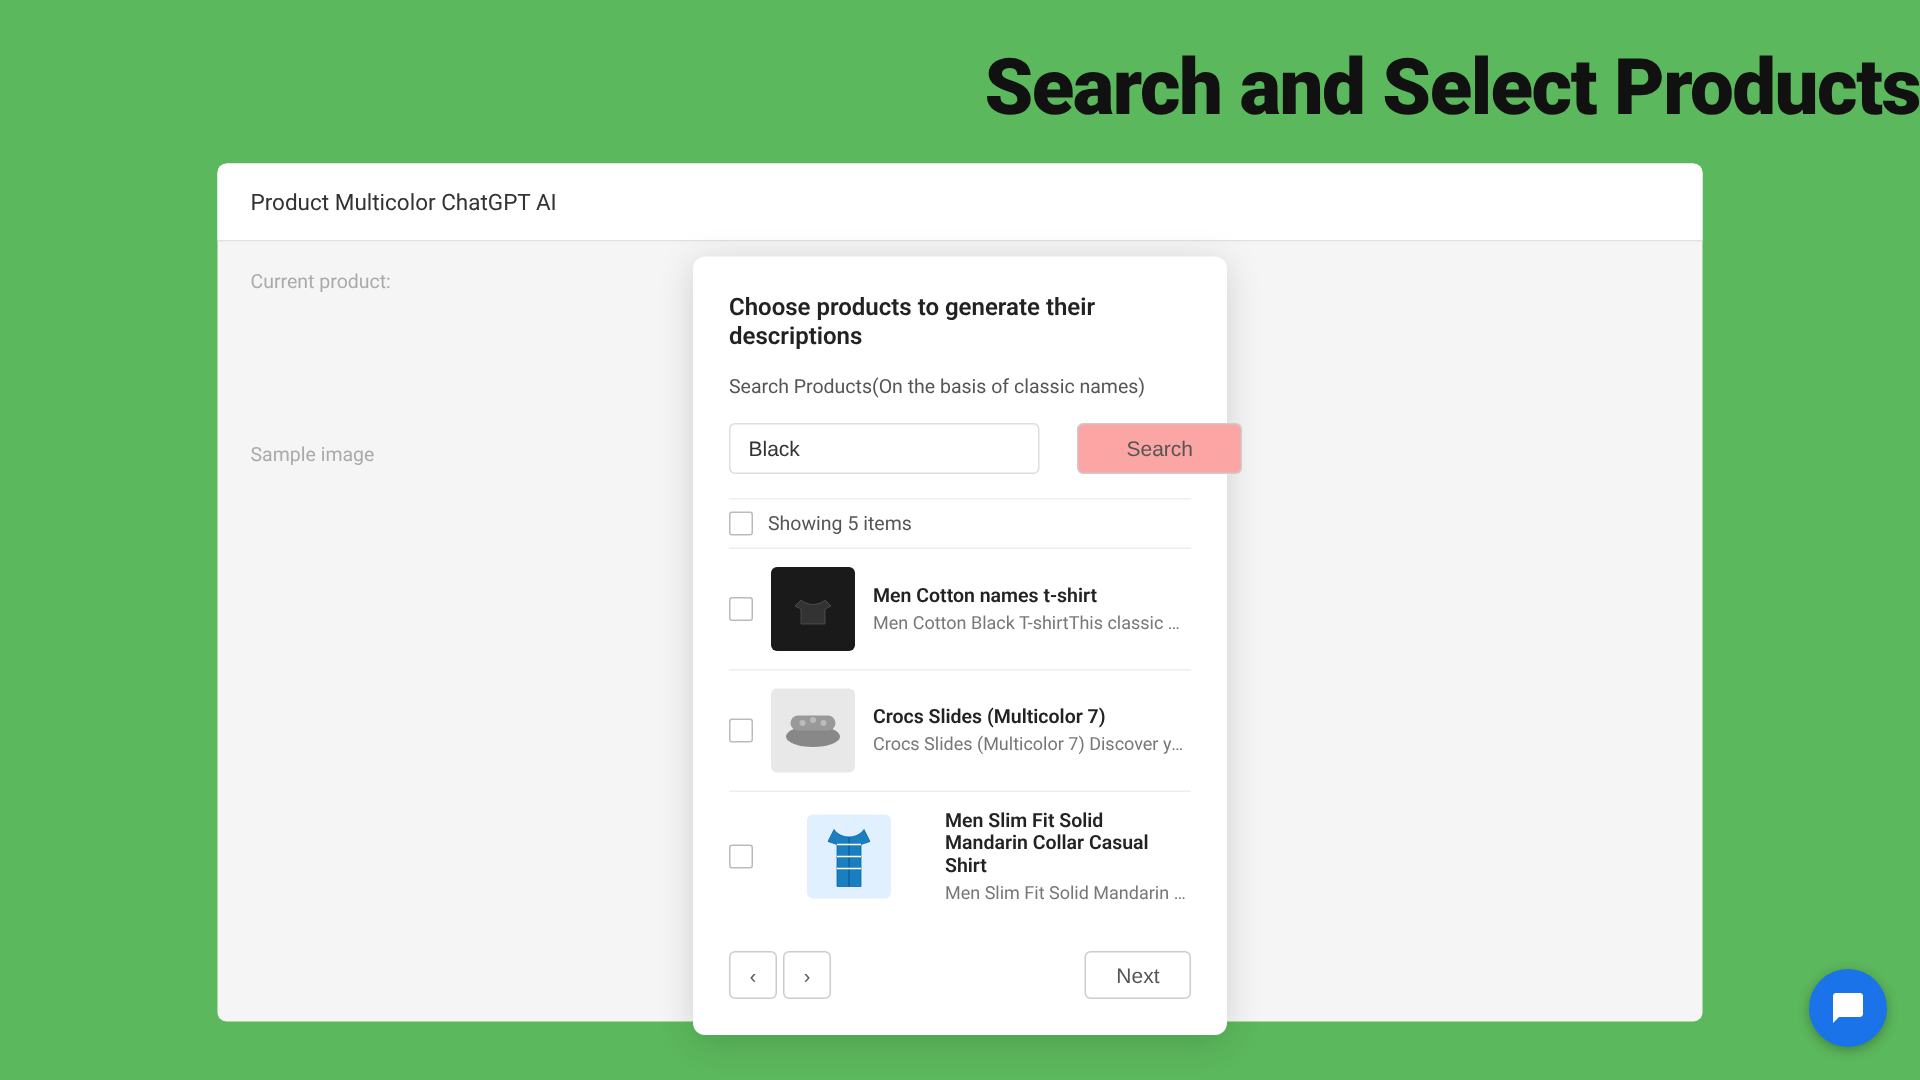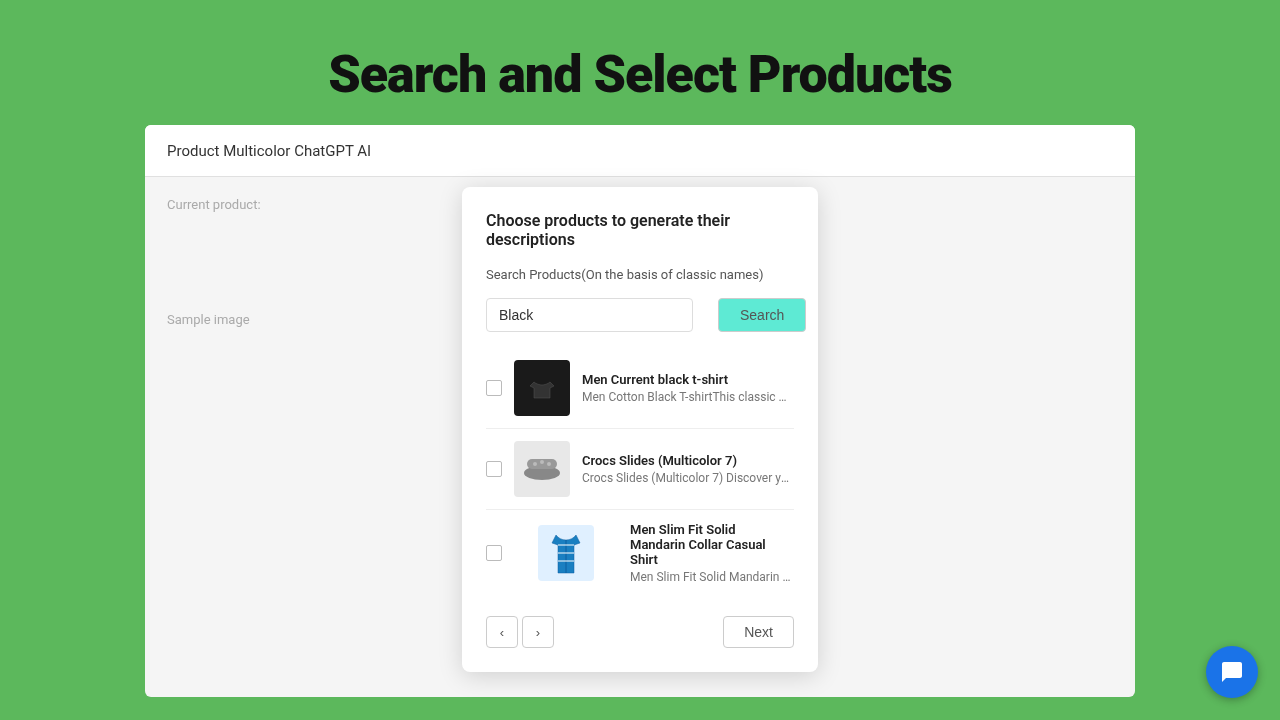--- a/index.html
+++ b/index.html
@@ -7,22 +7,22 @@
     body {
       width: 1280px;
       height: 720px;
       background-color: #5cb85c;
       font-family: -apple-system, BlinkMacSystemFont, 'Segoe UI', Roboto, sans-serif;
       overflow: hidden;
       position: relative;
     }
 
     .page-heading {
-      text-align: center;
-      padding: 44px 0 20px;
+      text-align: right;
+      padding: 28px 0 20px;
       font-size: 52px;
       font-weight: 900;
       color: #111;
       letter-spacing: -1px;
     }
 
     .app-container {
       background: #f5f5f5;
       margin: 0 145px;
       border-radius: 6px;
@@ -114,24 +114,24 @@
       flex: 1;
       border: 1px solid #ddd;
       border-radius: 4px;
       padding: 8px 12px;
       font-size: 14px;
       color: #333;
       outline: none;
     }
 
     .search-button {
-      background: #5eead4;
+      background: #fca5a5;
       border: 1px solid #ccc;
       border-radius: 4px;
-      padding: 8px 21px;
+      padding: 8px 32px;
       font-size: 14px;
       color: #555;
       cursor: pointer;
     }
 
     
     .showing-row {
       display: flex;
       align-items: center;
       gap: 10px;
@@ -315,33 +315,37 @@
 
         <div class="modal-title">Choose products to generate their descriptions</div>
 
         <div class="search-label">Search Products(On the basis of classic names)</div>
 
         <div class="search-row">
           <input type="text" class="search-input" value="Black" placeholder="Black" style="">
           <button class="search-button">Search</button>
         </div>
 
+        <div class="showing-row">
+          <div class="checkbox-wrapper"></div>
+          <span class="showing-text">Showing 5 items</span>
+        </div>
 
         <div>
 
           <div class="product-item">
             <div class="checkbox-wrapper"></div>
             <div class="product-image img-tshirt">
               <svg width="36" height="36" viewBox="0 0 36 36" fill="none">
                 <rect width="36" height="36" fill="#1a1a1a"></rect>
                 <path d="M10 12 L6 16 L10 18 L10 28 L26 28 L26 18 L30 16 L26 12 C24 14 20 15 18 15 C16 15 12 14 10 12Z" fill="#333" stroke="#555" stroke-width="0.5"></path>
               </svg>
             </div>
             <div class="product-info">
-              <div class="product-name">Men Current black t-shirt</div>
+              <div class="product-name">Men Cotton names t-shirt</div>
               <div class="product-desc">Men Cotton Black T-shirtThis classic Men's Cotton ...</div>
             </div>
           </div>
 
           <div class="product-item">
             <div class="checkbox-wrapper"></div>
             <div class="product-image img-crocs">
               <svg width="50" height="36" viewBox="0 0 50 36" fill="none">
                 <rect width="50" height="36" fill="#e8e8e8"></rect>
                 <ellipse cx="25" cy="22" rx="18" ry="7" fill="#888"></ellipse>

